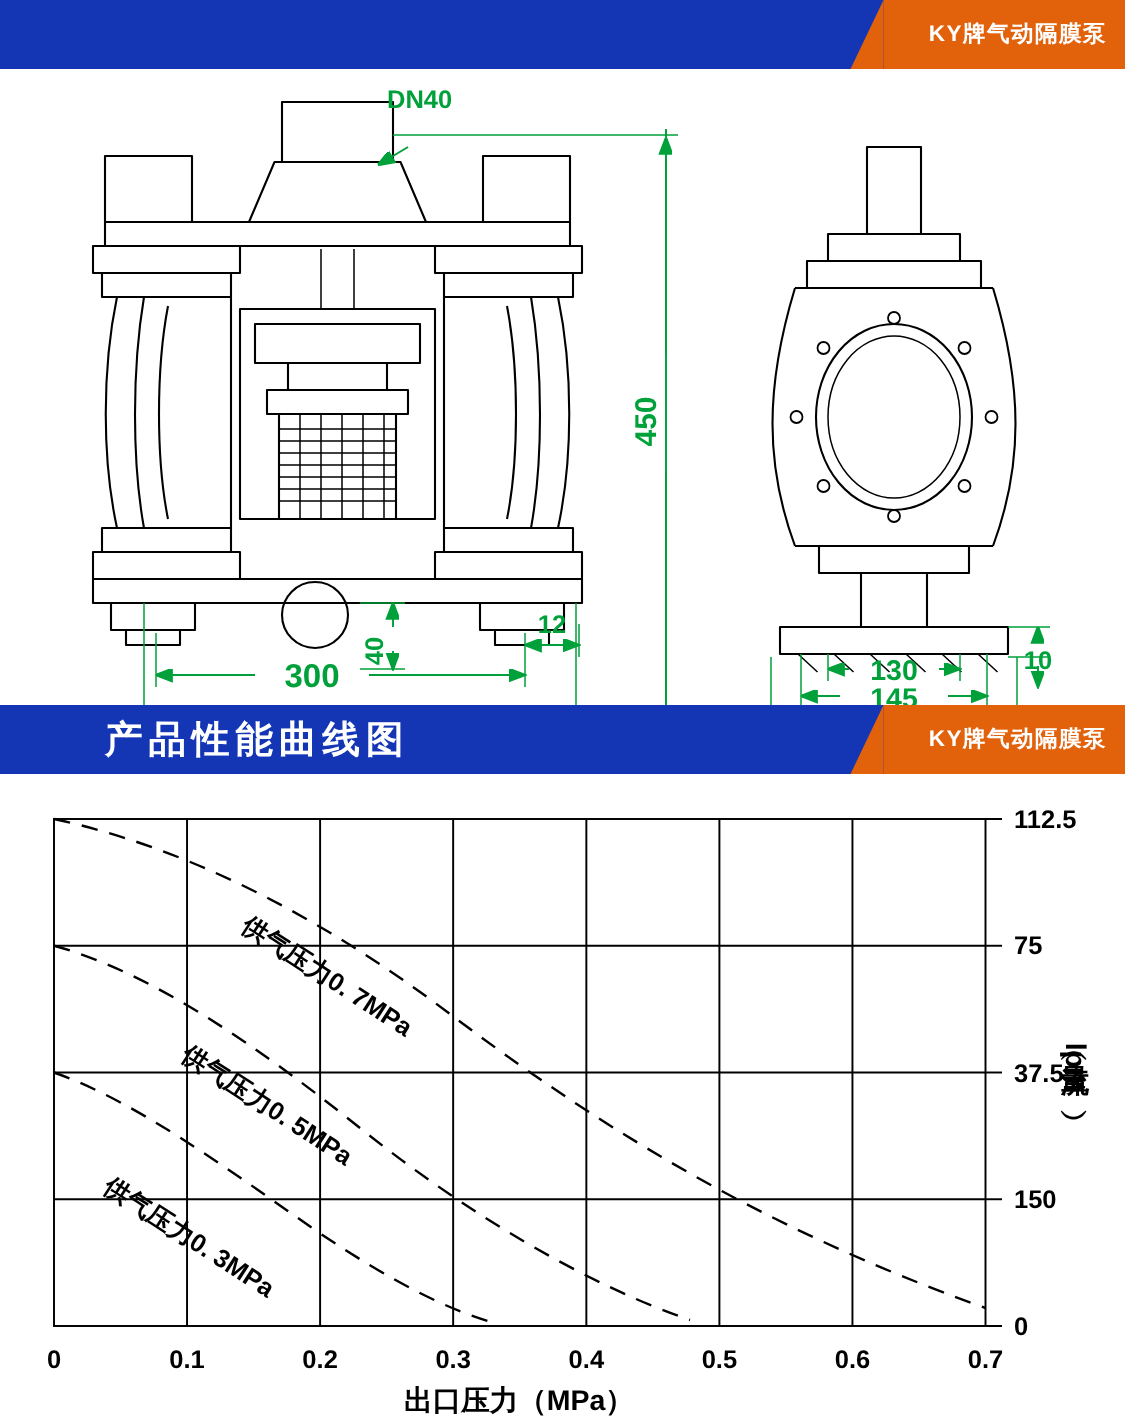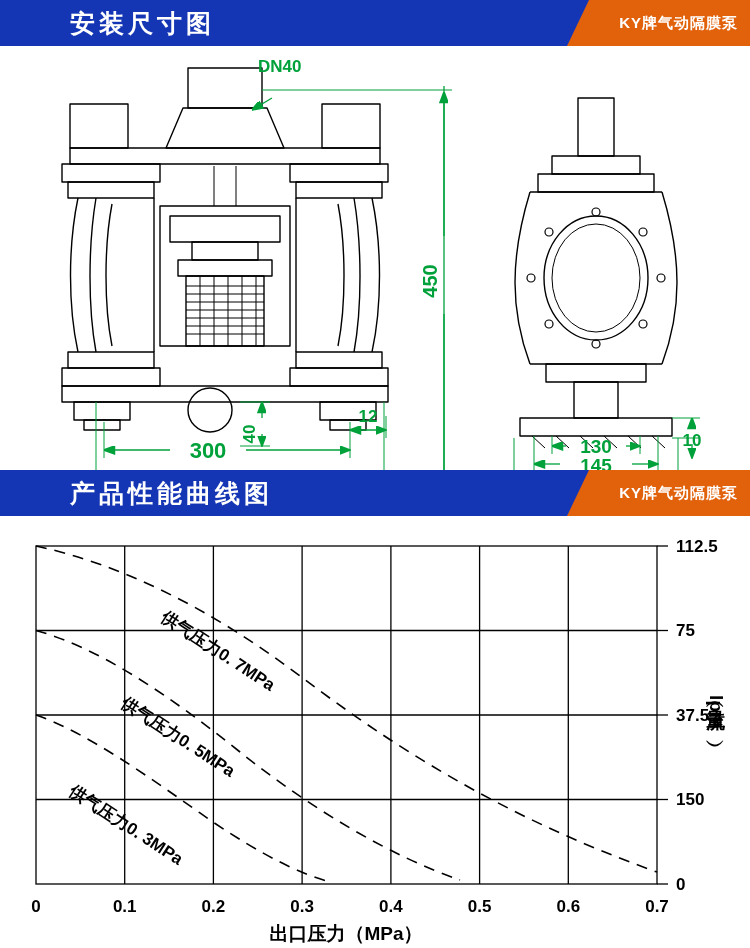--- a/index.html
+++ b/index.html
@@ -104,21 +104,20 @@
     font-weight: bold;
     fill: #000000;
   }
 </style>
 </head>
 <body>
 
 <div class="page">
 
   <div class="section-header" id="header-1">
-    <div class="title">安装尺寸图</div>
     <div class="brand-tag">KY牌气动隔膜泵</div>
   </div>
 
   <div id="drawing-area">
     <svg width="750" height="424" viewBox="0 0 750 424">
       <g fill="none" stroke="#000000" stroke-width="1.4" stroke-linejoin="round">
 
         <path d="M188 22 L262 22 L262 62 L188 62 Z"></path>
         <path d="M183 62 L267 62 L284 102 L166 102 Z"></path>
 

